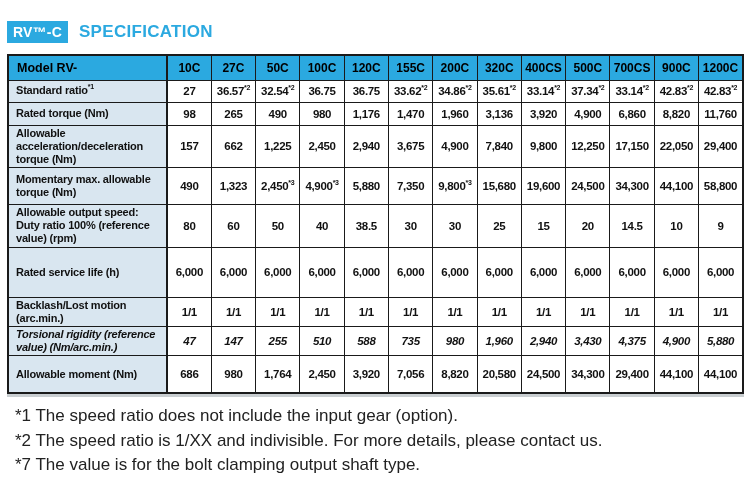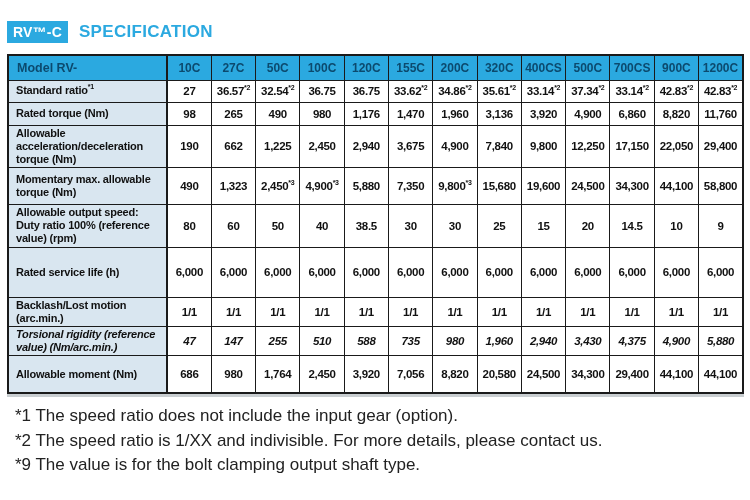--- a/index.html
+++ b/index.html
@@ -25,21 +25,21 @@
 
   
   table {
     border-collapse:collapse; width:737px; table-layout:fixed;
     border:2px solid #1a1a1a;
     box-shadow:0 3px 0 #c9ced1;
   }
   col.labelcol { width:159px; }
   th, td { border:1px solid #1a1a1a; vertical-align:middle; }
   thead th {
-    background:#2BA9E0; color:#0c4a6e; font-size:12px; font-weight:bold;
+    background:#2BA9E0; color:#000000; font-size:12px; font-weight:bold;
     height:25px; text-align:center; padding:0;
   }
   thead th.label { text-align:left; padding-left:8px; font-size:12.5px; }
   td.label {
     background:#D9E6F0; text-align:left; font-weight:bold;
     font-size:11px; line-height:1.2; padding:1px 2px 1px 7px; color:#111;
     letter-spacing:-0.2px;
   }
   td.label, thead th.label { border-right:2px solid #1a1a1a; }
   td.val {
@@ -127,21 +127,21 @@
           <td class="val">1,960</td>
           <td class="val">3,136</td>
           <td class="val">3,920</td>
           <td class="val">4,900</td>
           <td class="val">6,860</td>
           <td class="val">8,820</td>
           <td class="val">11,760</td>
         </tr>
         <tr>
           <td class="label">Allowable acceleration/deceleration torque (Nm)</td>
-          <td class="val">190</td>
+          <td class="val">157</td>
           <td class="val">662</td>
           <td class="val">1,225</td>
           <td class="val">2,450</td>
           <td class="val">2,940</td>
           <td class="val">3,675</td>
           <td class="val">4,900</td>
           <td class="val">7,840</td>
           <td class="val">9,800</td>
           <td class="val">12,250</td>
           <td class="val">17,150</td>
@@ -243,16 +243,16 @@
           <td class="val">29,400</td>
           <td class="val">44,100</td>
           <td class="val">44,100</td>
         </tr>
       </tbody>
   </table>
 
   <div class="footnotes">
     <div>*1 The speed ratio does not include the input gear (option).</div>
     <div>*2 The speed ratio is 1/XX and indivisible. For more details, please contact us.</div>
-    <div>*9 The value is for the bolt clamping output shaft type.</div>
+    <div>*7 The value is for the bolt clamping output shaft type.</div>
   </div>
 
 </div>
 
 </body></html>

